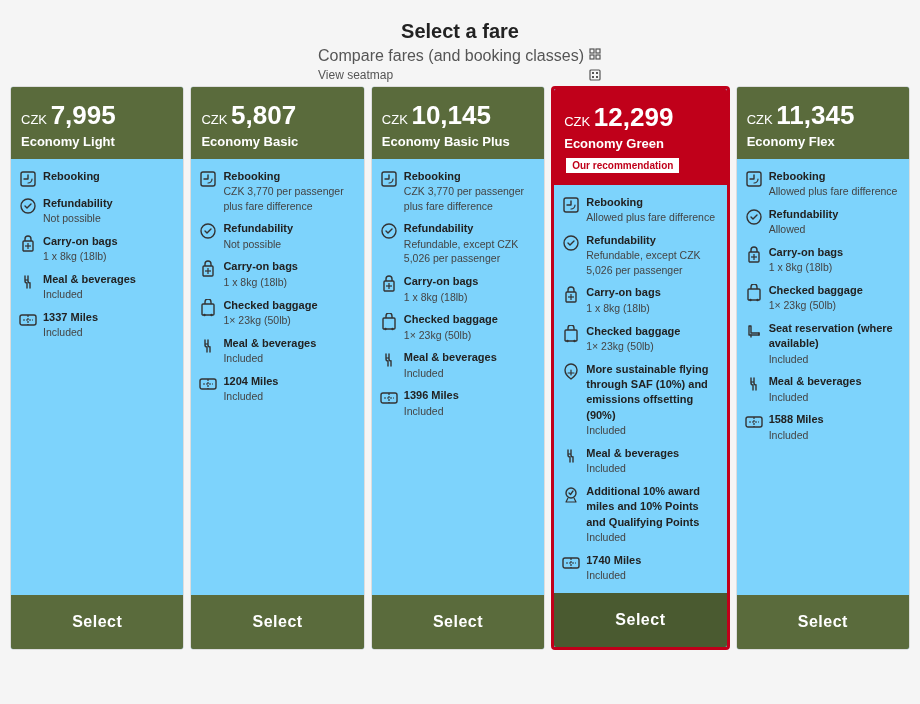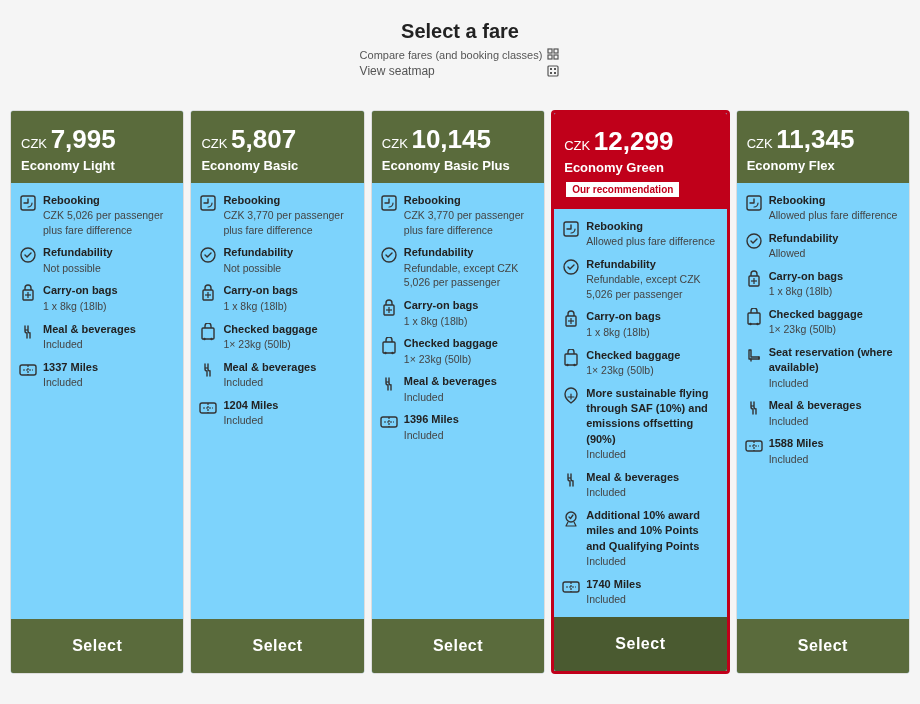--- a/index.html
+++ b/index.html
@@ -7,33 +7,33 @@
       font-family: Arial, sans-serif;
       background: #f5f5f5;
       min-height: 704px;
       display: flex;
       flex-direction: column;
       align-items: center;
       padding: 20px 10px;
     }
     .page-header {
       text-align: center;
-      margin-bottom: 32px;
+      margin-bottom: 4px;
     }
     .page-title {
       font-size: 20px;
       font-weight: 700;
       color: #222;
       margin-bottom: 4px;
     }
     .page-subtitle {
-      font-size: 11px;
+      font-size: 16px;
       color: #555;
       display: flex;
-      align-items: flex-end;
+      align-items: flex-start;
       justify-content: center;
       gap: 4px;
       margin-bottom: 3px;
     }
     .page-seatmap {
       font-size: 12px;
       color: #555;
       display: flex;
       align-items: center;
       justify-content: space-between;
@@ -197,21 +197,20 @@
         <div class="feature-item">
           <div class="feature-icon">
             <svg width="18" height="18" viewBox="0 0 18 18" fill="none">
               <rect x="2" y="2" width="14" height="14" rx="2" stroke="#333" stroke-width="1.4" fill="none"></rect>
               <path d="M5 9h4M9 5v4" stroke="#333" stroke-width="1.4" stroke-linecap="round"></path>
               <path d="M13 9a4 4 0 01-4 4" stroke="#333" stroke-width="1.2" stroke-linecap="round"></path>
             </svg>
           </div>
           <div class="feature-text">
             <span class="feature-title">Rebooking</span>
-            <span class="feature-detail">CZK 5,026 per passenger plus fare difference</span>
           </div>
         </div>
         <div class="feature-item">
           <div class="feature-icon">
             <svg width="18" height="18" viewBox="0 0 18 18" fill="none">
               <circle cx="9" cy="9" r="7" stroke="#333" stroke-width="1.4" fill="none"></circle>
               <path d="M6 9l2 2 4-4" stroke="#333" stroke-width="1.4" stroke-linecap="round" stroke-linejoin="round"></path>
             </svg>
           </div>
           <div class="feature-text">

